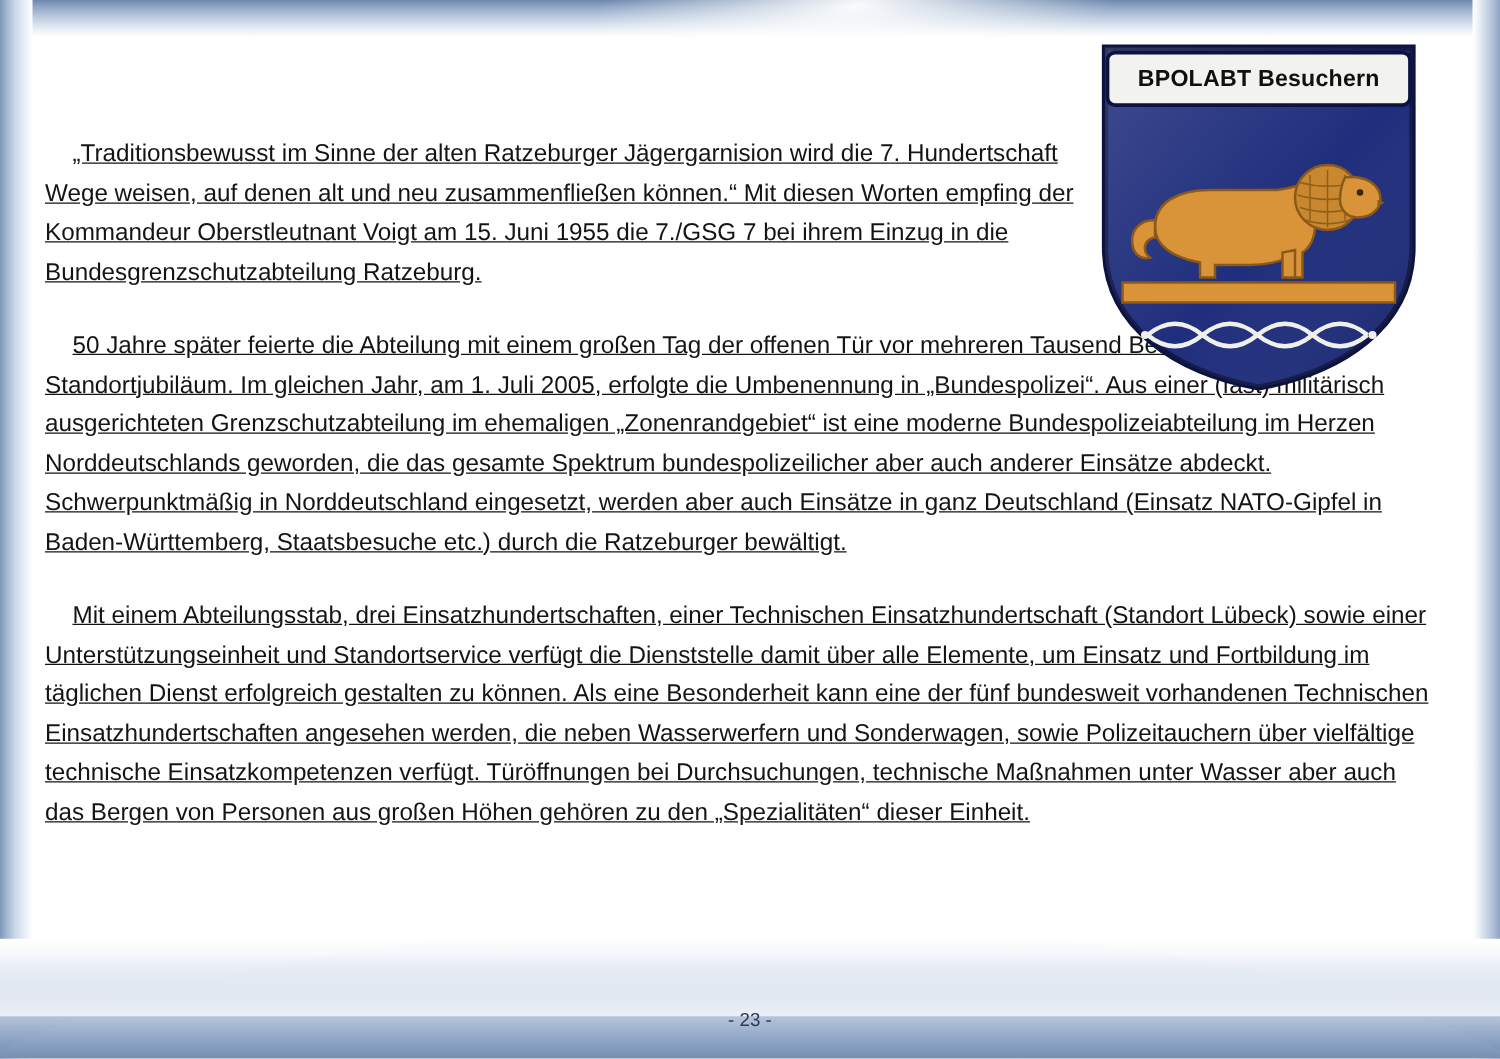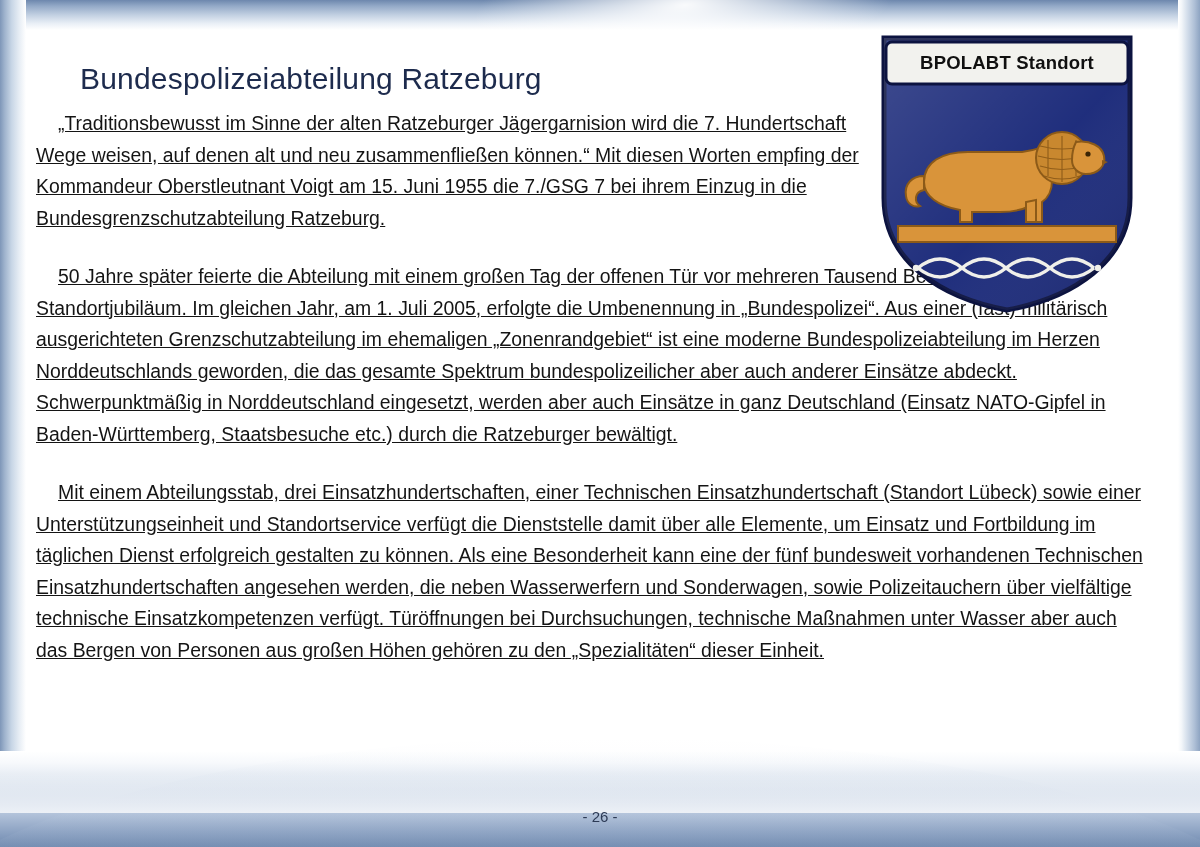--- a/index.html
+++ b/index.html
@@ -147,21 +147,20 @@
   <div class="edge-top"></div>
   <div class="corner-glow"></div>
   <div class="edge-left"></div>
   <div class="edge-right"></div>
   <div class="edge-bottom"></div>
   <div class="bottom-curve"></div>
   <div class="bottom-sheen"></div>
 
   <div class="content">
 
-    <h1 class="title">Bundespolizeiabteilung Ratzeburg</h1>
 
     <div class="body-text">
       <p class="para narrow">„Traditionsbewusst im Sinne der alten Ratzeburger Jägergarnision wird die 7. Hundertschaft Wege weisen, auf denen alt und neu zusammenfließen können.“ Mit diesen Worten empfing der Kommandeur Oberstleutnant Voigt am 15. Juni 1955 die 7./GSG 7 bei ihrem Einzug in die Bundesgrenzschutzabteilung Ratzeburg.</p>
       <p class="para">50 Jahre später feierte die Abteilung mit einem großen Tag der offenen Tür vor mehreren Tausend Besuchern ihr Standortjubiläum. Im gleichen Jahr, am 1. Juli 2005, erfolgte die Umbenennung in „Bundespolizei“. Aus einer (fast) militärisch ausgerichteten Grenzschutzabteilung im ehemaligen „Zonenrandgebiet“ ist eine moderne Bundespolizeiabteilung im Herzen Norddeutschlands geworden, die das gesamte Spektrum bundespolizeilicher aber auch anderer Einsätze abdeckt. Schwerpunktmäßig in Norddeutschland eingesetzt, werden aber auch Einsätze in ganz Deutschland (Einsatz NATO-Gipfel in Baden-Württemberg, Staatsbesuche etc.) durch die Ratzeburger bewältigt.</p>
       <p class="para">Mit einem Abteilungsstab, drei Einsatzhundertschaften, einer Technischen Einsatzhundertschaft (Standort Lübeck) sowie einer Unterstützungseinheit und Standortservice verfügt die Dienststelle damit über alle Elemente, um Einsatz und Fortbildung im täglichen Dienst erfolgreich gestalten zu können. Als eine Besonderheit kann eine der fünf bundesweit vorhandenen Technischen Einsatzhundertschaften angesehen werden, die neben Wasserwerfern und Sonderwagen, sowie Polizeitauchern über vielfältige technische Einsatzkompetenzen verfügt. Türöffnungen bei Durchsuchungen, technische Maßnahmen unter Wasser aber auch das Bergen von Personen aus großen Höhen gehören zu den „Spezialitäten“ dieser Einheit.</p>
     </div>
 
     <div class="crest">
       <svg width="262" height="284" viewBox="0 0 262 284" xmlns="http://www.w3.org/2000/svg">
 
@@ -212,18 +211,18 @@
         <circle cx="212" cy="124" r="2.6" fill="#3a2405"></circle>
         <path d="M226 130 l6 2 -6 3 z" fill="#8c5a18"></path>
 
         <g stroke="#f0f0ea" stroke-width="3.5" fill="none">
           <path d="M42 238 q22 -18 44 0 q22 18 44 0 q22 -18 44 0 q22 18 44 0"></path>
           <path d="M42 238 q22 18 44 0 q22 -18 44 0 q22 18 44 0 q22 -18 44 0"></path>
         </g>
         <circle cx="40" cy="238" r="3.2" fill="#f0f0ea"></circle>
         <circle cx="222" cy="238" r="3.2" fill="#f0f0ea"></circle>
       </svg>
-      <div class="crest-banner-text">BPOLABT Standort</div>
+      <div class="crest-banner-text">BPOLABT Besuchern</div>
     </div>
 
-    <div class="page-number">- 26 -</div>
+    <div class="page-number">- 23 -</div>
   </div>
 </div>
 
 </body></html>

